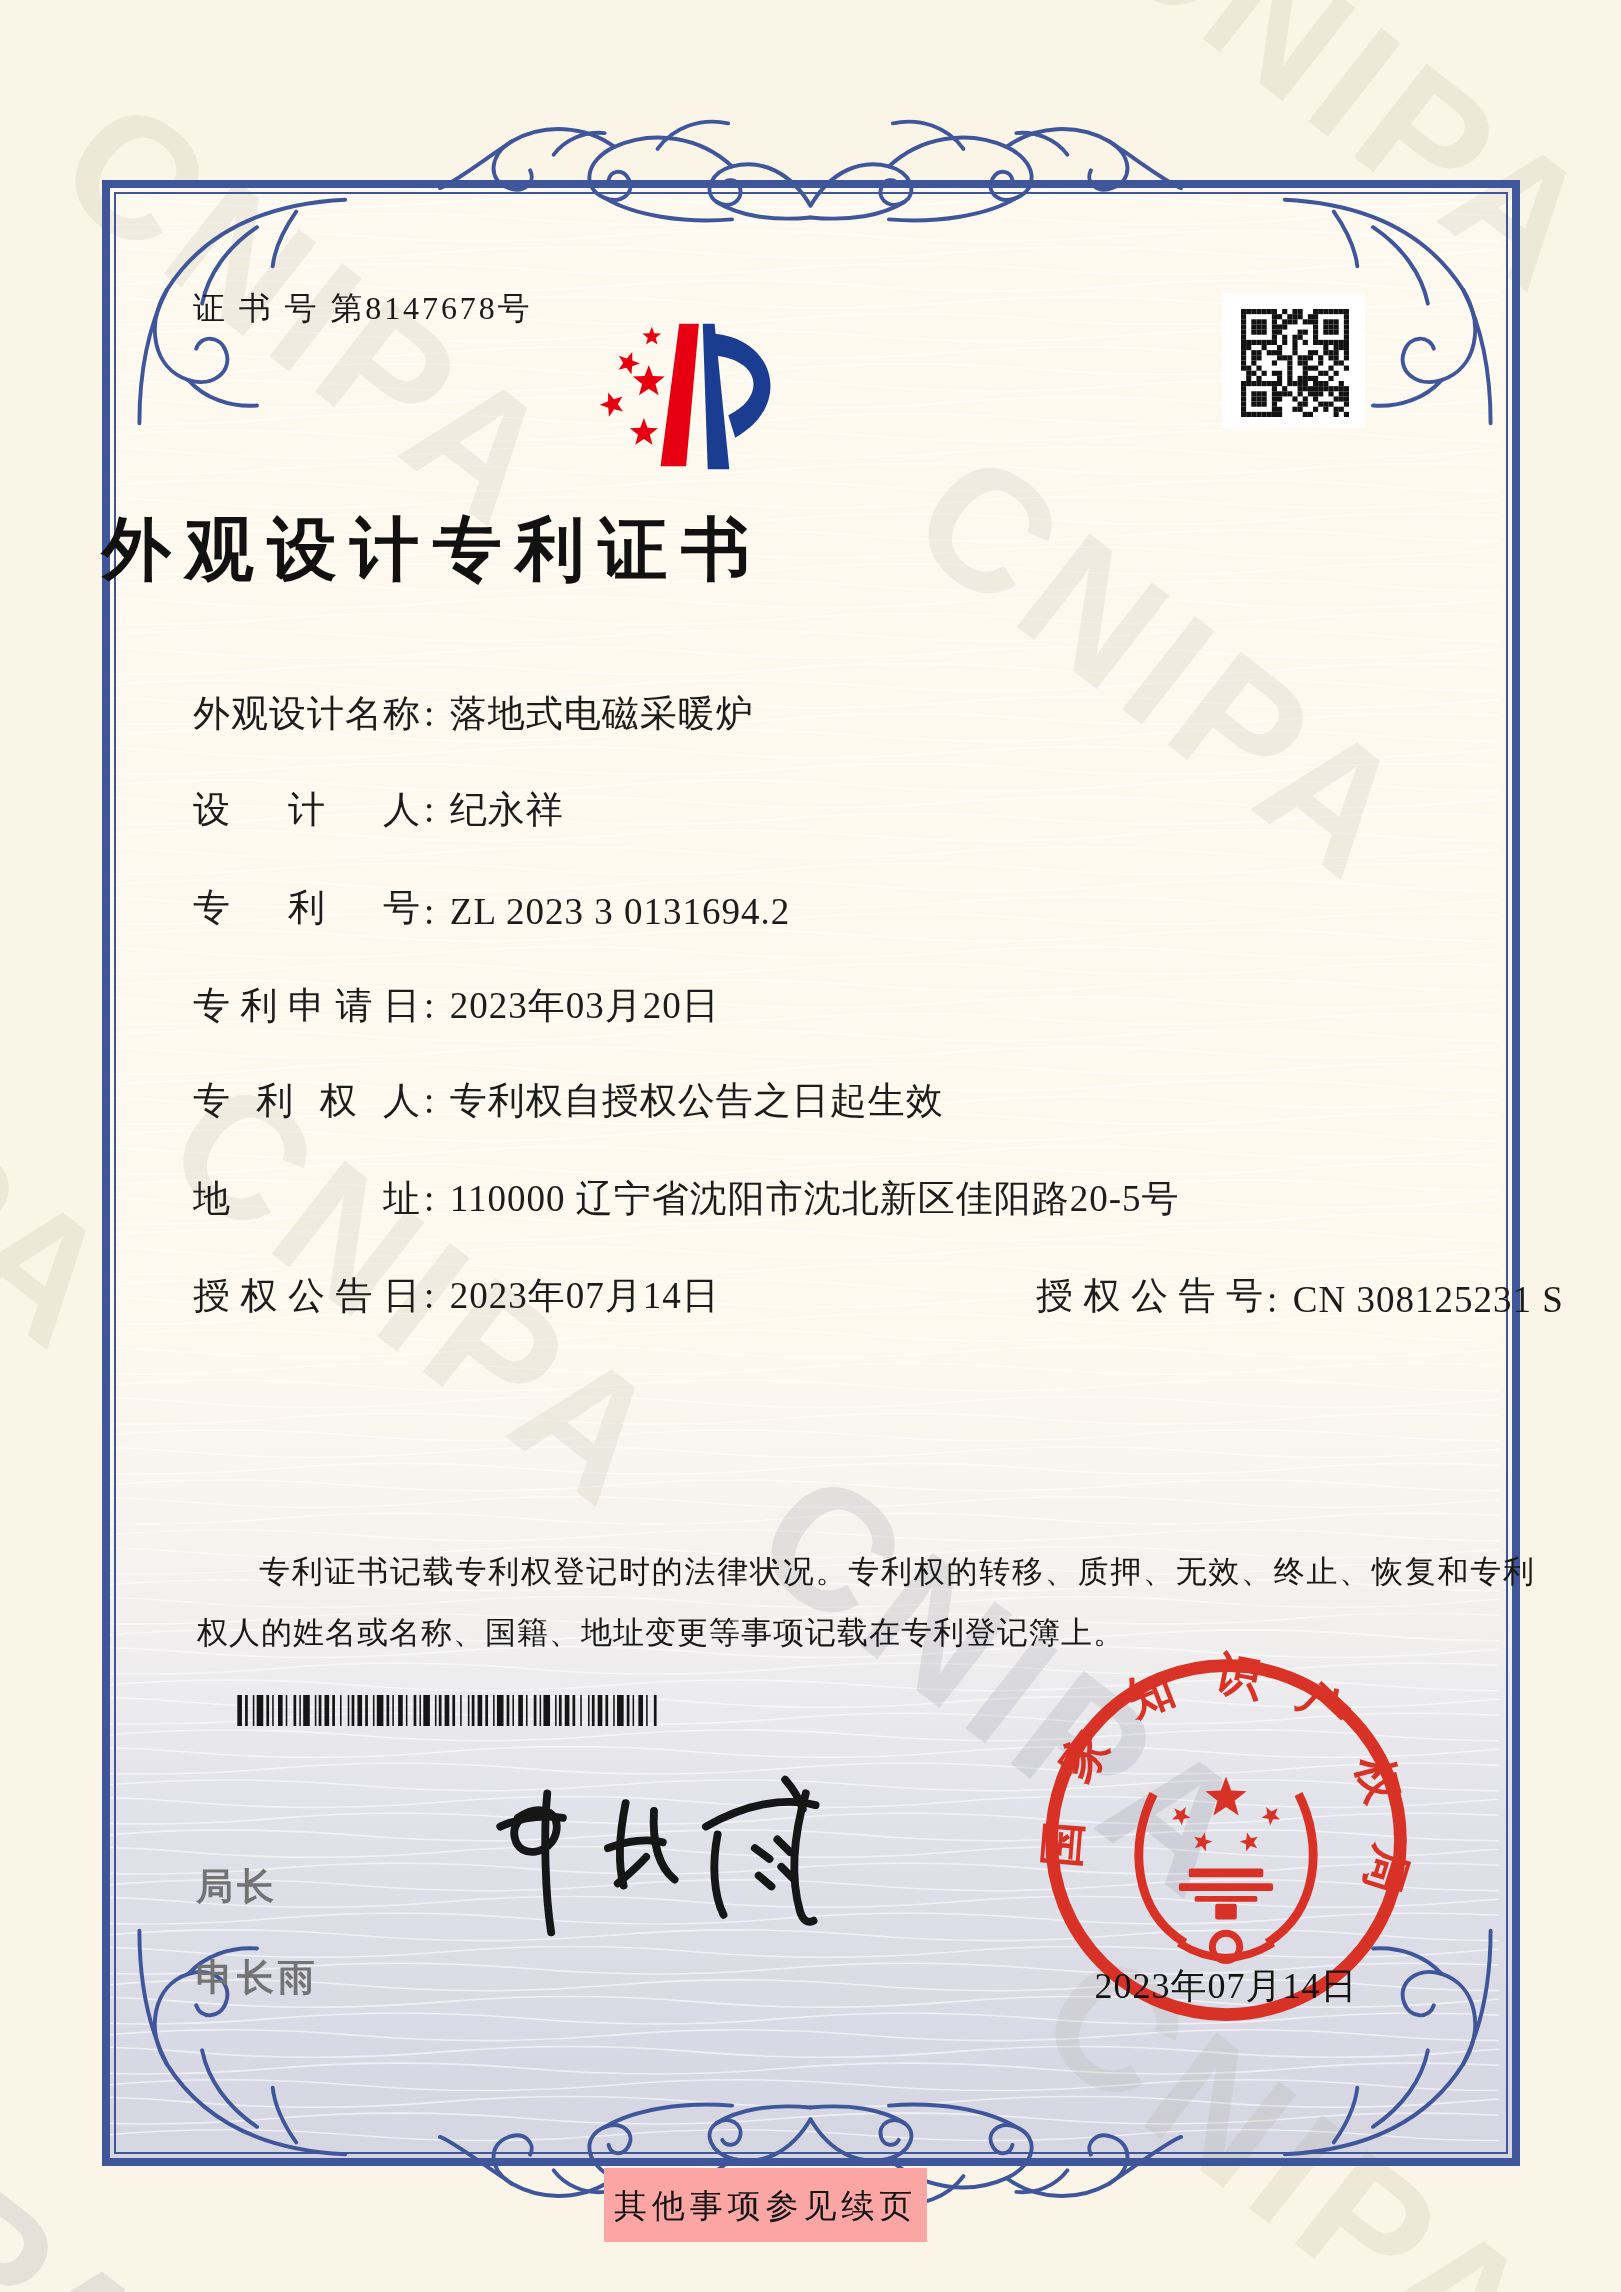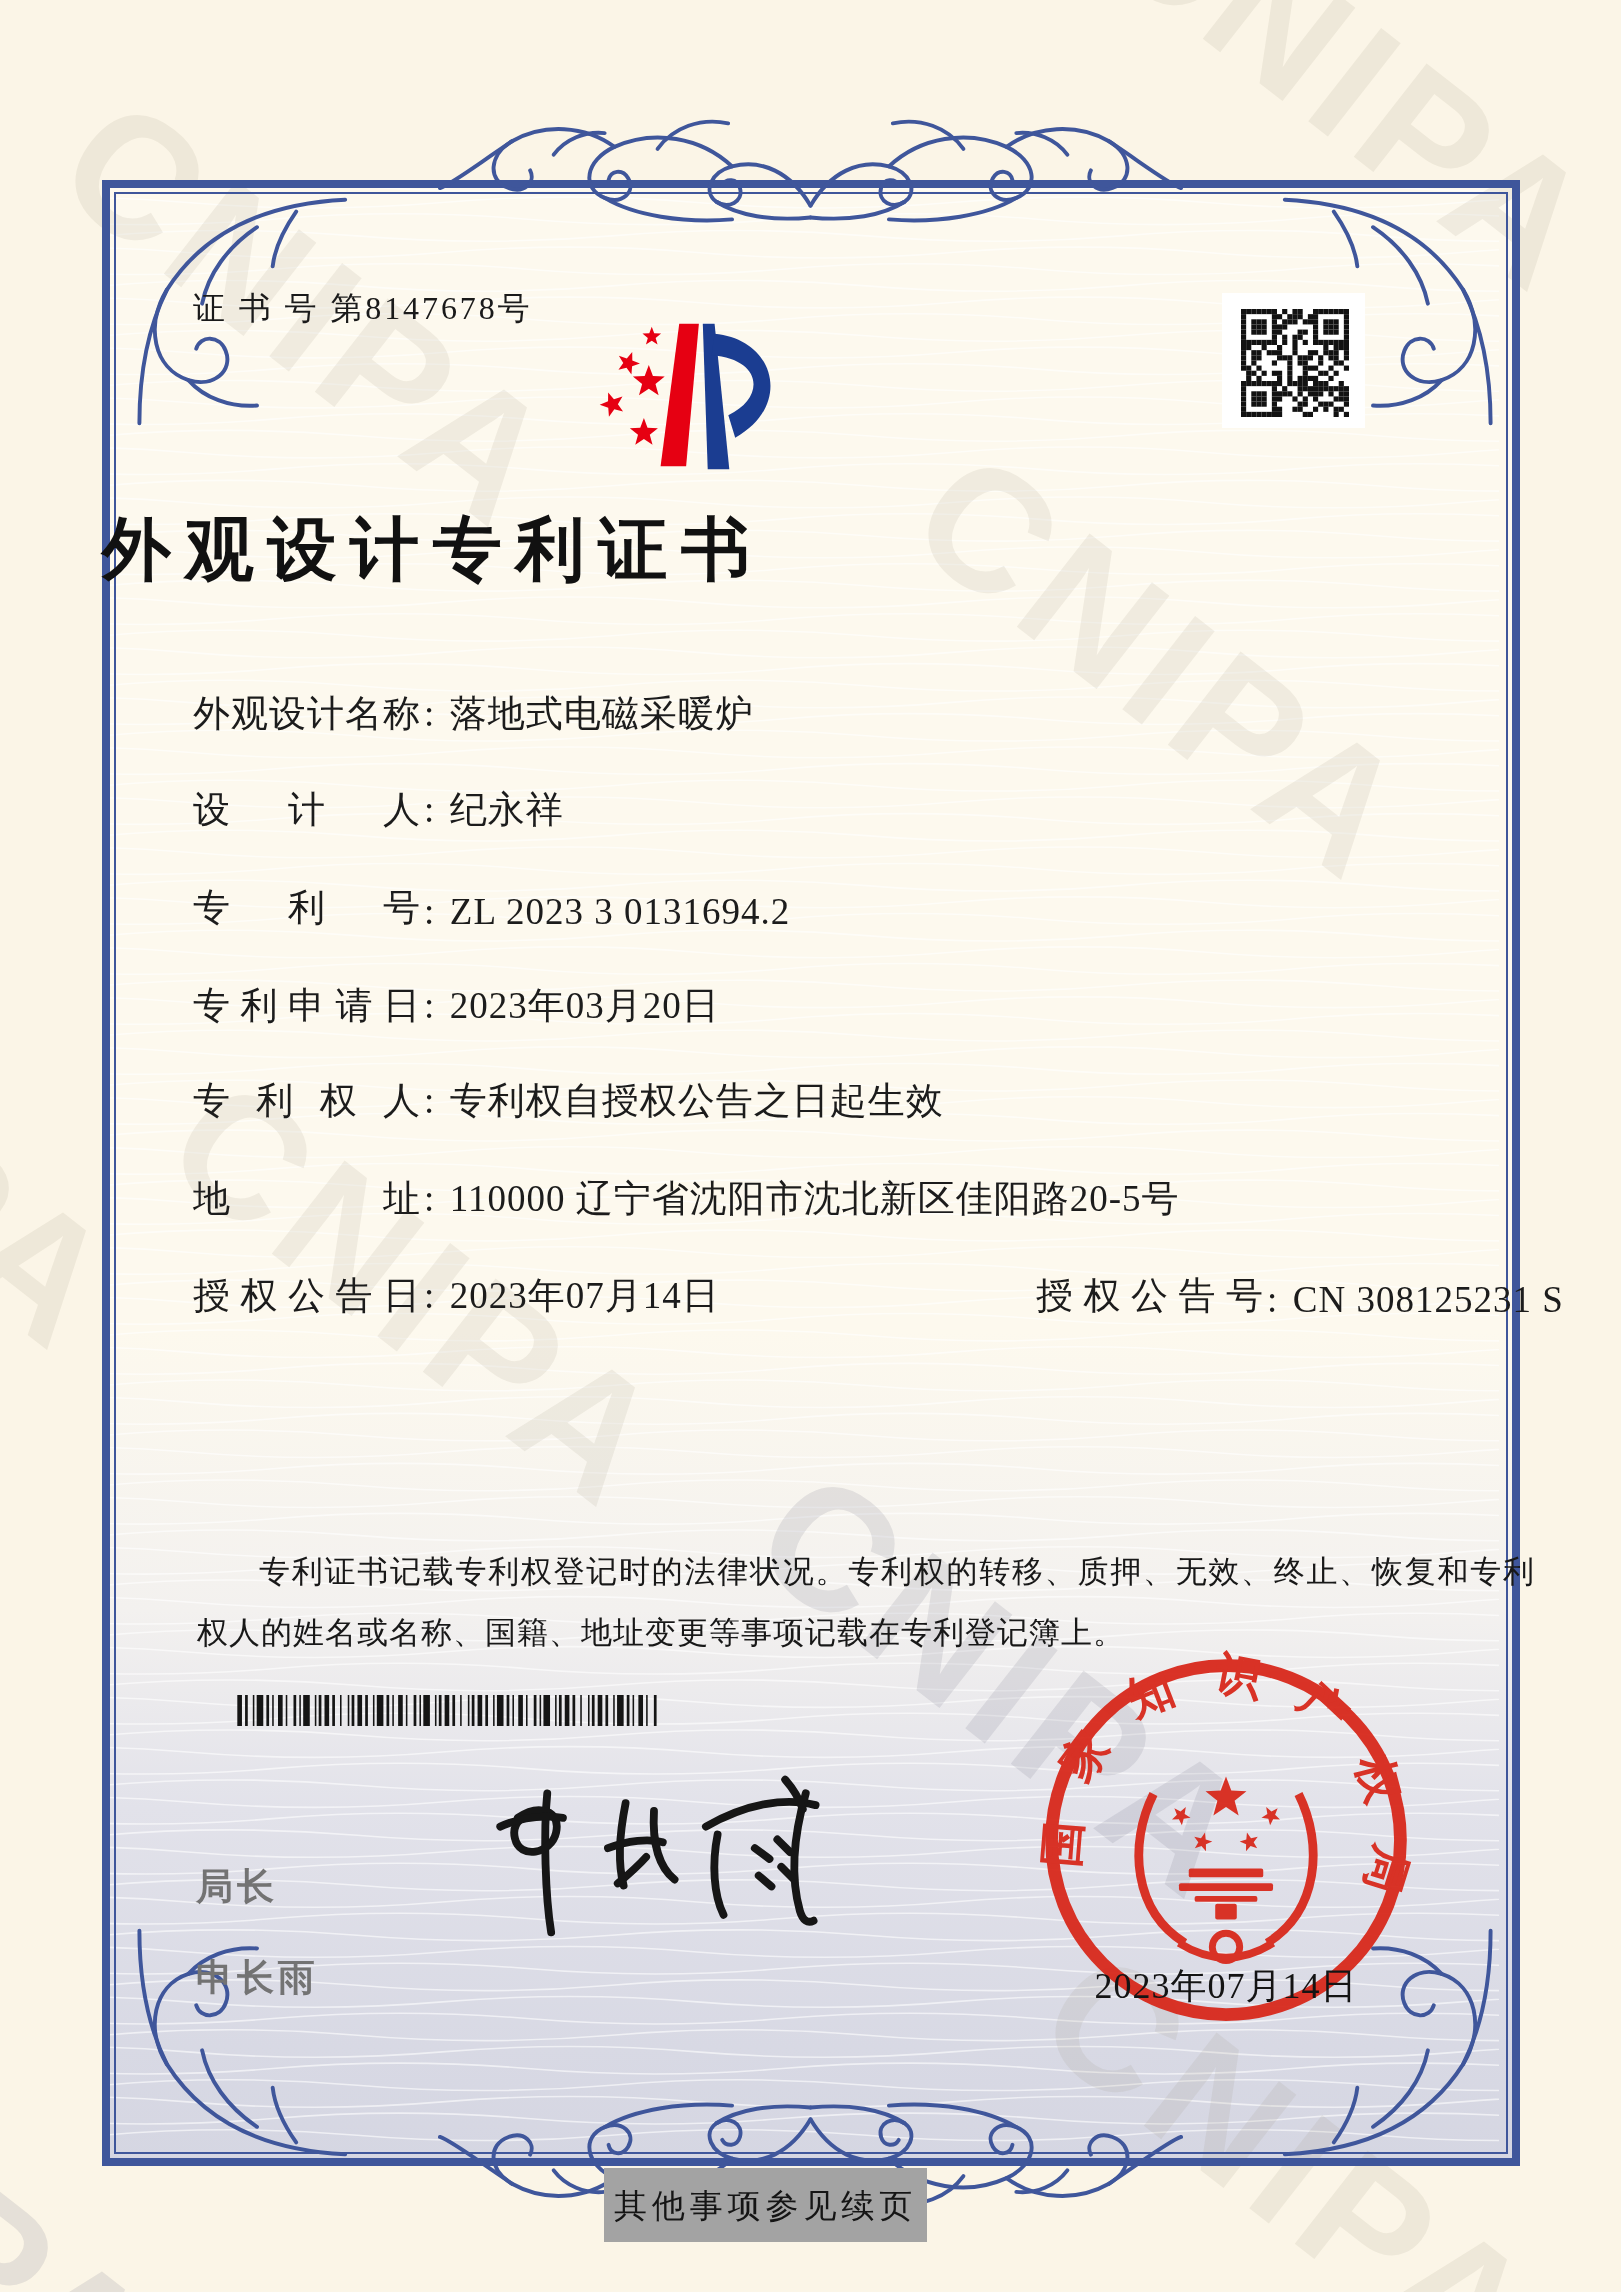--- a/index.html
+++ b/index.html
@@ -65,21 +65,21 @@
   .seal .emb { fill:#d8291c; }
   .seal .embl { fill:none; stroke:#d8291c; }
   .seal-text { fill:#d8291c; font-weight:bold; font-size:47px;
                font-family:"Liberation Serif","DejaVu Serif",serif; }
   .seal-date { position:absolute; left:1035px; top:1962px; width:382px; text-align:center;
                font-size:36px; color:#141414; letter-spacing:1px; }
 
   .page-footer { position:absolute; left:102px; top:2103px; width:1418px; text-align:center;
                  font-size:26.5px; color:#222; letter-spacing:2px; }
   .cont-note { position:absolute; left:604px; top:2168px; width:323px; height:74px;
-               background:#a3a3a3; text-align:center; line-height:76px; font-size:33px;
+               background:#fca5a5; text-align:center; line-height:76px; font-size:33px;
                letter-spacing:4.9px; color:#151515; z-index:6; }
 </style>
 </head>
 <body>
 
 <span class="wm" style="left:147px; top:59px;">CNIPA</span>
 <span class="wm" style="left:1186px; top:-176px;">CNIPA</span>
 <span class="wm" style="left:1000px; top:412px;">CNIPA</span>
 <span class="wm" style="left:-294px; top:882px;">CNIPA</span>
 <span class="wm" style="left:255px; top:1039px;">CNIPA</span>

